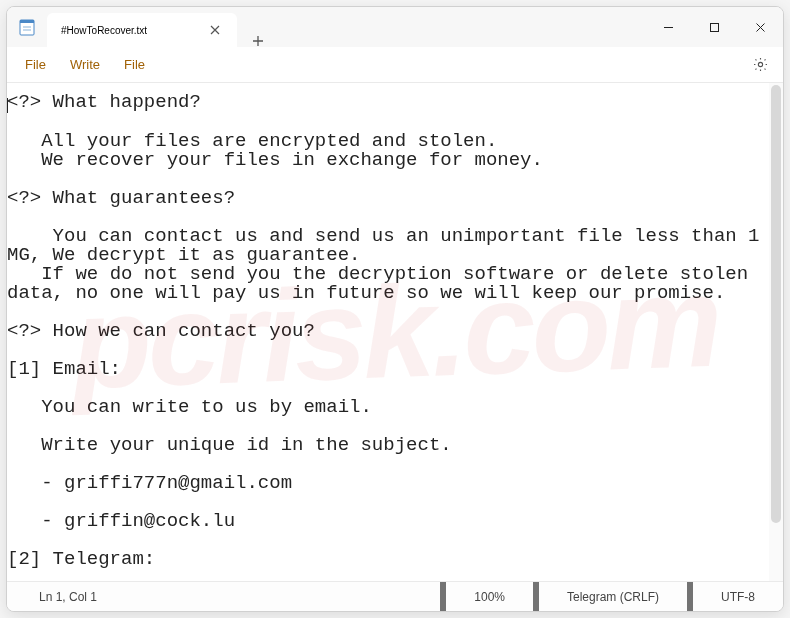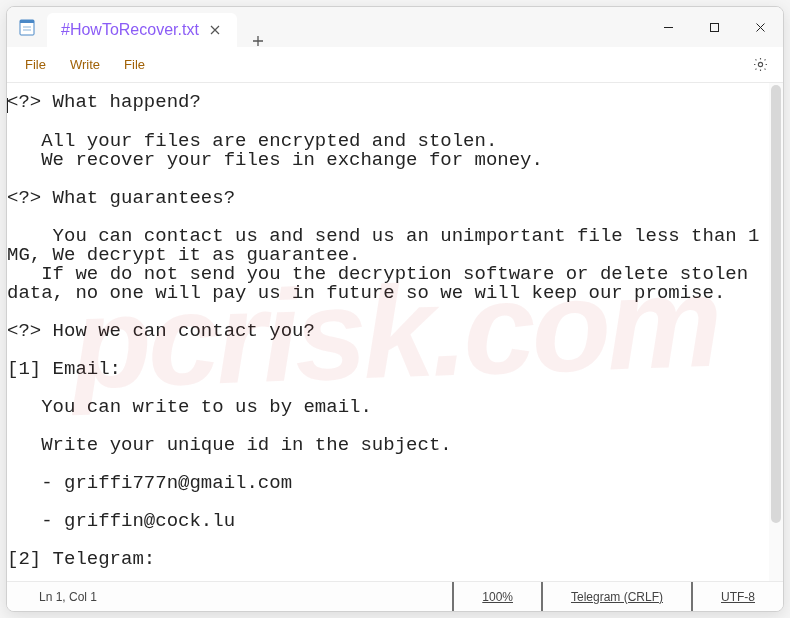--- a/index.html
+++ b/index.html
@@ -39,22 +39,22 @@
   .tabbar { display: flex; align-items: flex-end; flex: 0 0 auto; }
   .tab {
     height: 34px;
     margin-top: 6px;
     background: #fff;
     border-top-left-radius: 6px;
     border-top-right-radius: 6px;
     display: flex;
     align-items: center;
     padding: 0 10px 0 14px;
-    font-size: 16px;
-    color: #8b5cf6;
+    font-size: 10px;
+    color: #000000;
     min-width: 190px;
     position: relative;
   }
   .tab-title { flex: 1; }
   .tab-close {
     width: 24px; height: 24px;
     display: flex; align-items: center; justify-content: center;
     font-size: 14px; color: #555;
     border-radius: 3px;
   }
@@ -147,25 +147,24 @@
     border-top: 1px solid #eaeaea;
     display: flex;
     align-items: center;
     font-size: 12px;
     color: #444;
     background: #fdfdfd;
   }
   .status-left { padding: 0 32px; flex: 1; }
   .status-cell {
     padding: 0 28px;
-    border-left: 2px solid #737373;
+    border-left: 6px solid #737373;
     height: 100%;
     display: flex;
     align-items: center;
-    text-decoration: underline;
   }
   .scrollbar-v {
     position: absolute;
     right: 0; top: 0; bottom: 0;
     width: 14px;
     background: #fafafa;
   }
   .scroll-thumb {
     position: absolute;
     top: 2px; left: 2px; right: 2px;

